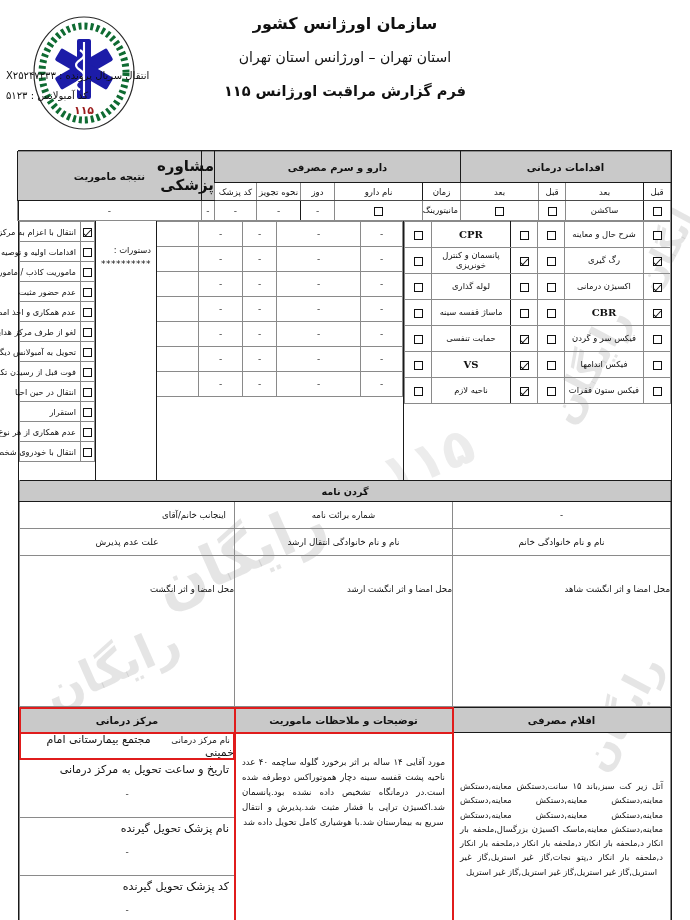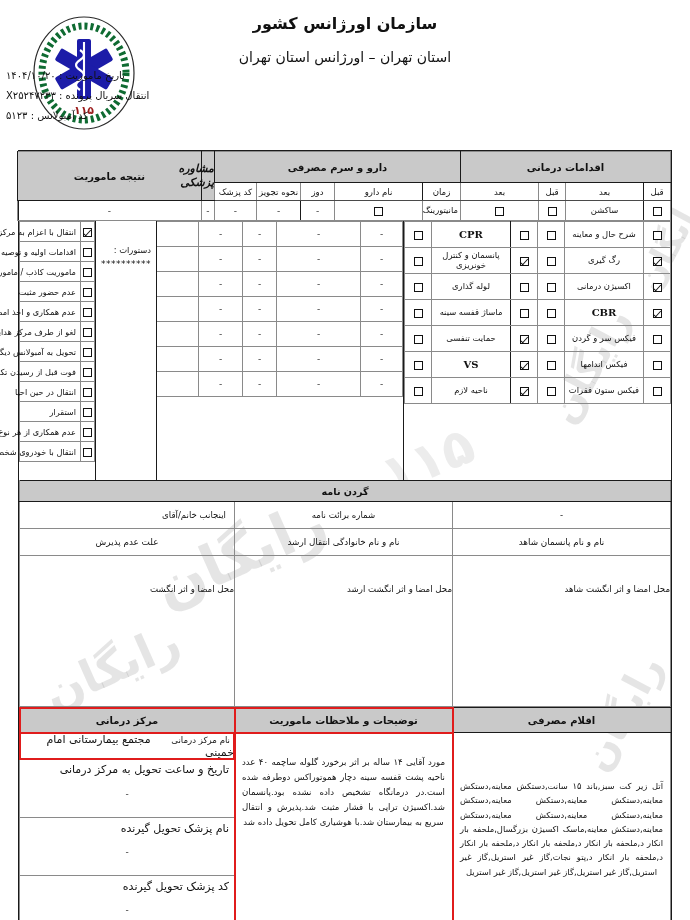--- a/index.html
+++ b/index.html
@@ -293,27 +293,24 @@
           <path d="M54 28 L54 82"></path>
           <path d="M50 36 q8 5 0 10 q-8 5 0 10 q8 5 0 10 q-8 5 0 10"></path>
         </g>
         <text x="54" y="100" text-anchor="middle" font-size="11" font-weight="bold" fill="#9b1b1b" font-family="DejaVu Sans, sans-serif">۱۱۵</text>
       </svg>
     </div>
 
     <div class="title-block">
       <div class="org-title">سازمان اورژانس کشور</div>
       <div class="org-sub">استان تهران – اورژانس استان تهران</div>
+      <div class="form-title">فرم گزارش مراقبت اورژانس ۱۱۵</div>
     </div>
 
     <div class="meta-block">
-      <div class="meta-row">
-        <span>تاریخ ماموریت :</span>
-        <span>۱۴۰۴/۱۰/۲۰</span>
-      </div>
       <div class="meta-row">
         <span>انتقال سریال پرونده :</span>
         <span>X۲۵۲۴۷۲۳۳</span>
       </div>
       <div class="meta-row">
         <span>کد آمبولانس :</span>
         <span>۵۱۲۳</span>
       </div>
     </div>
   </div>
@@ -333,21 +330,21 @@
           <col style="width:42px">
         <col style="width:13px">
           <col style="width:184px">
       </colgroup>
 
       <tbody>
           <tr>
         <td class="hdr grp-edge" colspan="4">اقدامات درمانی</td>
         <td class="hdr grp-edge" colspan="5">دارو و سرم مصرفی</td>
         <td class="hdr grp-edge" rowspan="2">
-          <span style="display:block;line-height:1.25;font-size:11px;font-style:italic;">
+          <span style="display:block;line-height:1.25;font-size:15px;">
             <span>مشاوره پزشکی</span>
           </span>
         </td>
         <td class="hdr grp-edge" rowspan="2">نتیجه ماموریت</td>
       </tr>
 
       <tr>
         <td class="subhdr grp-edge">قبل</td>
         <td class="subhdr">بعد</td>
         <td class="subhdr">قبل</td>
@@ -600,21 +597,21 @@
         <td class="band" colspan="3">گردن نامه</td>
       </tr>
       <tr class="wv-row">
         <td class="wv-mid">
           <span>-</span>
         </td>
         <td class="wv-mid" style="border-left:none;border-right:none">شماره برائت نامه</td>
         <td class="wv-right">اینجانب خانم/آقای</td>
       </tr>
       <tr class="wv-colhdr">
-        <td>نام و نام پانسمان شاهد</td>
+        <td>نام و نام خانوادگی خانم</td>
         <td>نام و نام خانوادگی انتقال ارشد</td>
         <td>علت عدم پذیرش</td>
       </tr>
       <tr>
         <td class="sig-cell">محل امضا و اثر انگشت شاهد</td>
         <td class="sig-cell">محل امضا و اثر انگشت ارشد</td>
         <td class="sig-cell">محل امضا و اثر انگشت</td>
       </tr>
     </tbody>
       </table>

